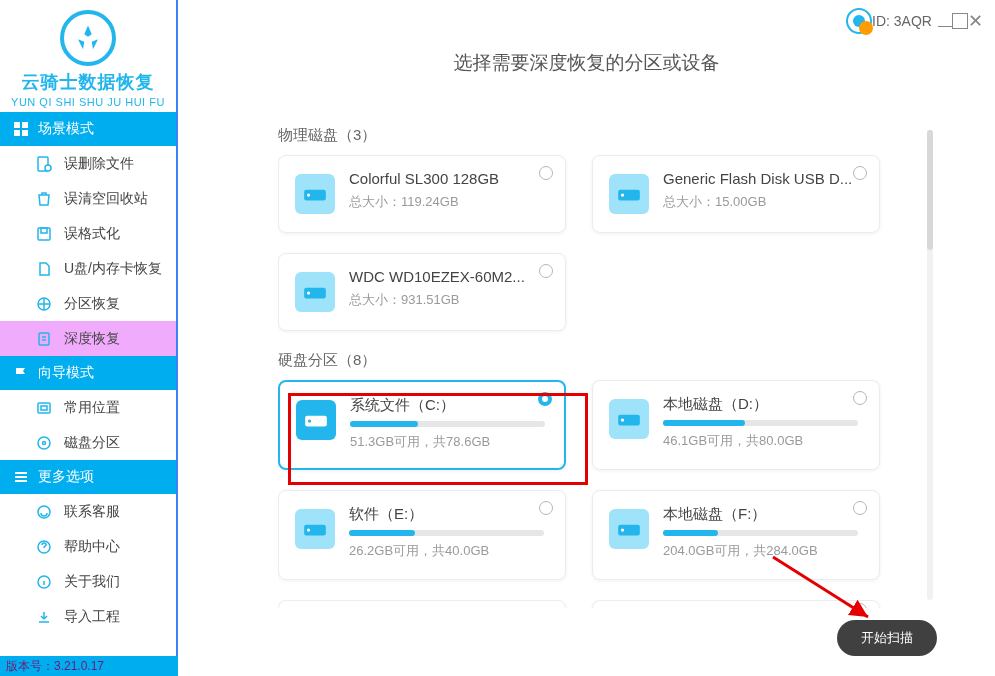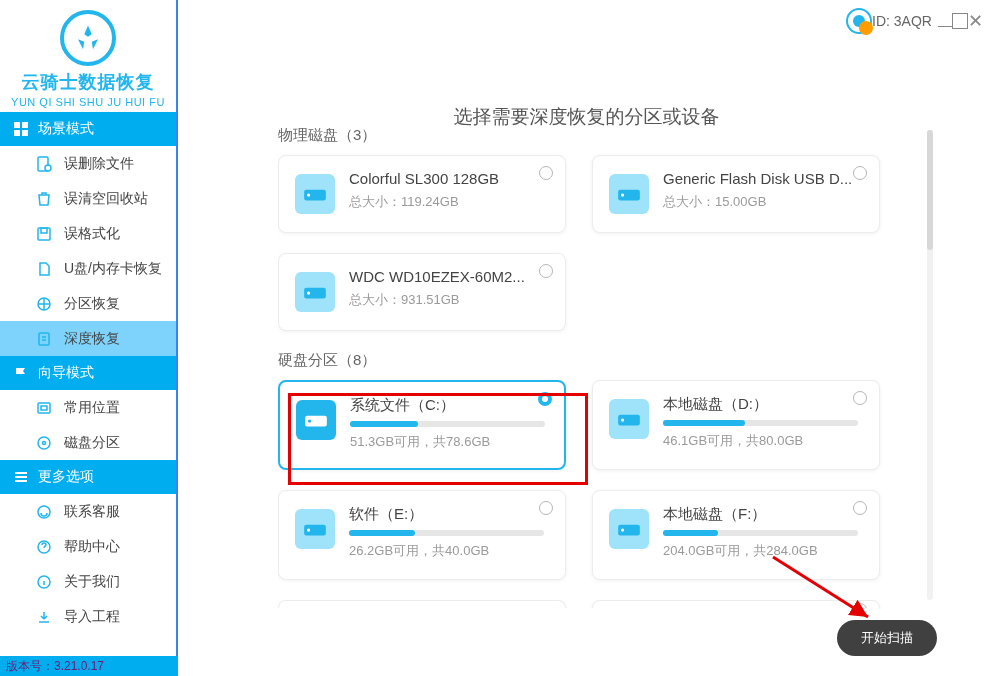--- a/index.html
+++ b/index.html
@@ -10,34 +10,34 @@
   .logo-wrap { text-align: center; padding: 10px 0 4px; }
   .logo-circle { width: 56px; height: 56px; margin: 0 auto 4px; border: 4px solid #22b6ed; border-radius: 50%; display:flex; align-items:center; justify-content:center; }
   .logo-circle svg { width: 30px; height: 30px; }
   .logo-title { font-size: 18px; font-weight: bold; color: #22b6ed; letter-spacing:1px; }
   .logo-sub { font-size: 11px; color: #22b6ed; margin-top:2px; letter-spacing:0.5px; }
 
   .nav-section-hd { height: 34px; background: #00aeef; color:#fff; display:flex; align-items:center; padding-left:12px; font-size:14px; }
   .nav-section-hd .sec-ic { width:18px; height:18px; margin-right:8px; display:flex; align-items:center; justify-content:center; }
   .nav-item { height: 35px; display:flex; align-items:center; padding-left:34px; font-size:14px; color:#444; cursor:pointer; }
   .nav-item .ic { width:20px; height:20px; margin-right:10px; display:flex; align-items:center; justify-content:center; }
-  .nav-item.active { background:#7dd3fc; }
+  .nav-item.active { background:#f0abfc; }
 
   .version { position:absolute; left:0; bottom:0; width:178px; height:20px; line-height:20px; background:#00aeef; color:#701a75; font-size:12px; padding-left:6px; }
 
   
   .main { position:absolute; left:178px; top:0; right:0; bottom:0; background:#fff; }
   .titlebar { position:absolute; right:12px; top:8px; display:flex; align-items:center; color:#666; font-size:14px; }
   .badge-ic { width:26px; height:26px; border-radius:50%; border:2px solid #22b6ed; position:relative; display:flex; align-items:center; justify-content:center; }
   .badge-ic:after { content:""; position:absolute; right:-3px; bottom:-3px; width:14px; height:14px; background:#ff9c00; border-radius:50%; }
   .win-btn { width:16px; height:16px; border:1.5px solid #888; display:flex; align-items:center; justify-content:center; cursor:pointer; }
   .win-min { border:none; border-bottom:1.5px solid #888; height:1px; margin-top:10px; }
   .win-close { border:none; font-size:18px; color:#888; cursor:pointer; }
 
-  .page-title { text-align:center; font-size:19px; color:#555; padding-top:104px; }
+  .page-title { text-align:center; font-size:19px; color:#555; padding-top:50px; }
 
   .content { position:absolute; top:120px; left:100px; right:70px; bottom:68px; overflow:hidden; }
   .scroll-fake { position:absolute; right:62px; top:130px; width:6px; height:470px; background:#f1f1f1; border-radius:3px; }
   .scroll-thumb { position:absolute; top:0; width:6px; height:120px; background:#d8d8d8; border-radius:3px; }
 
   .group-hd { font-size:15px; color:#666; margin:6px 0 10px; }
   .card-row { display:flex; gap:26px; margin-bottom:20px; }
   .card { width:288px; height:78px; background:#fff; border:1px solid #ececec; border-radius:8px; box-shadow:0 1px 4px rgba(0,0,0,0.06); position:relative; padding:14px 16px 12px 70px; cursor:pointer; }
   .card .disk-ic { position:absolute; left:16px; top:18px; width:40px; height:40px; border-radius:6px; background:#9fe3fb; display:flex; align-items:center; justify-content:center; }
   .card .disk-ic svg { width:26px; height:22px; }

